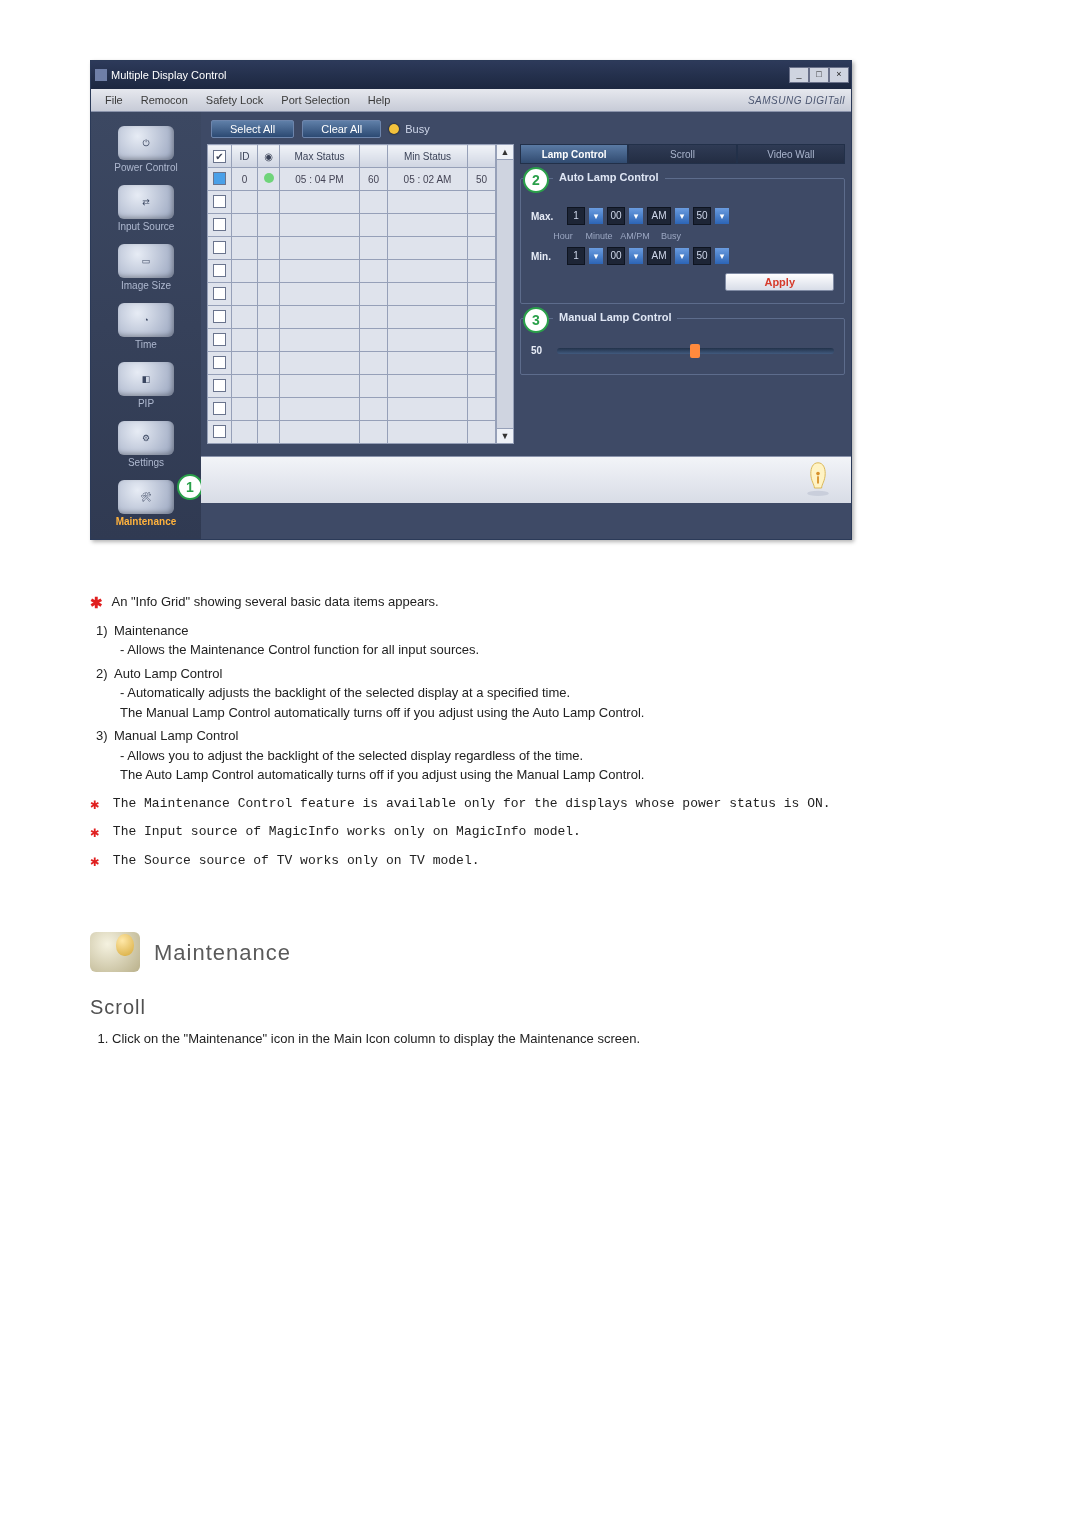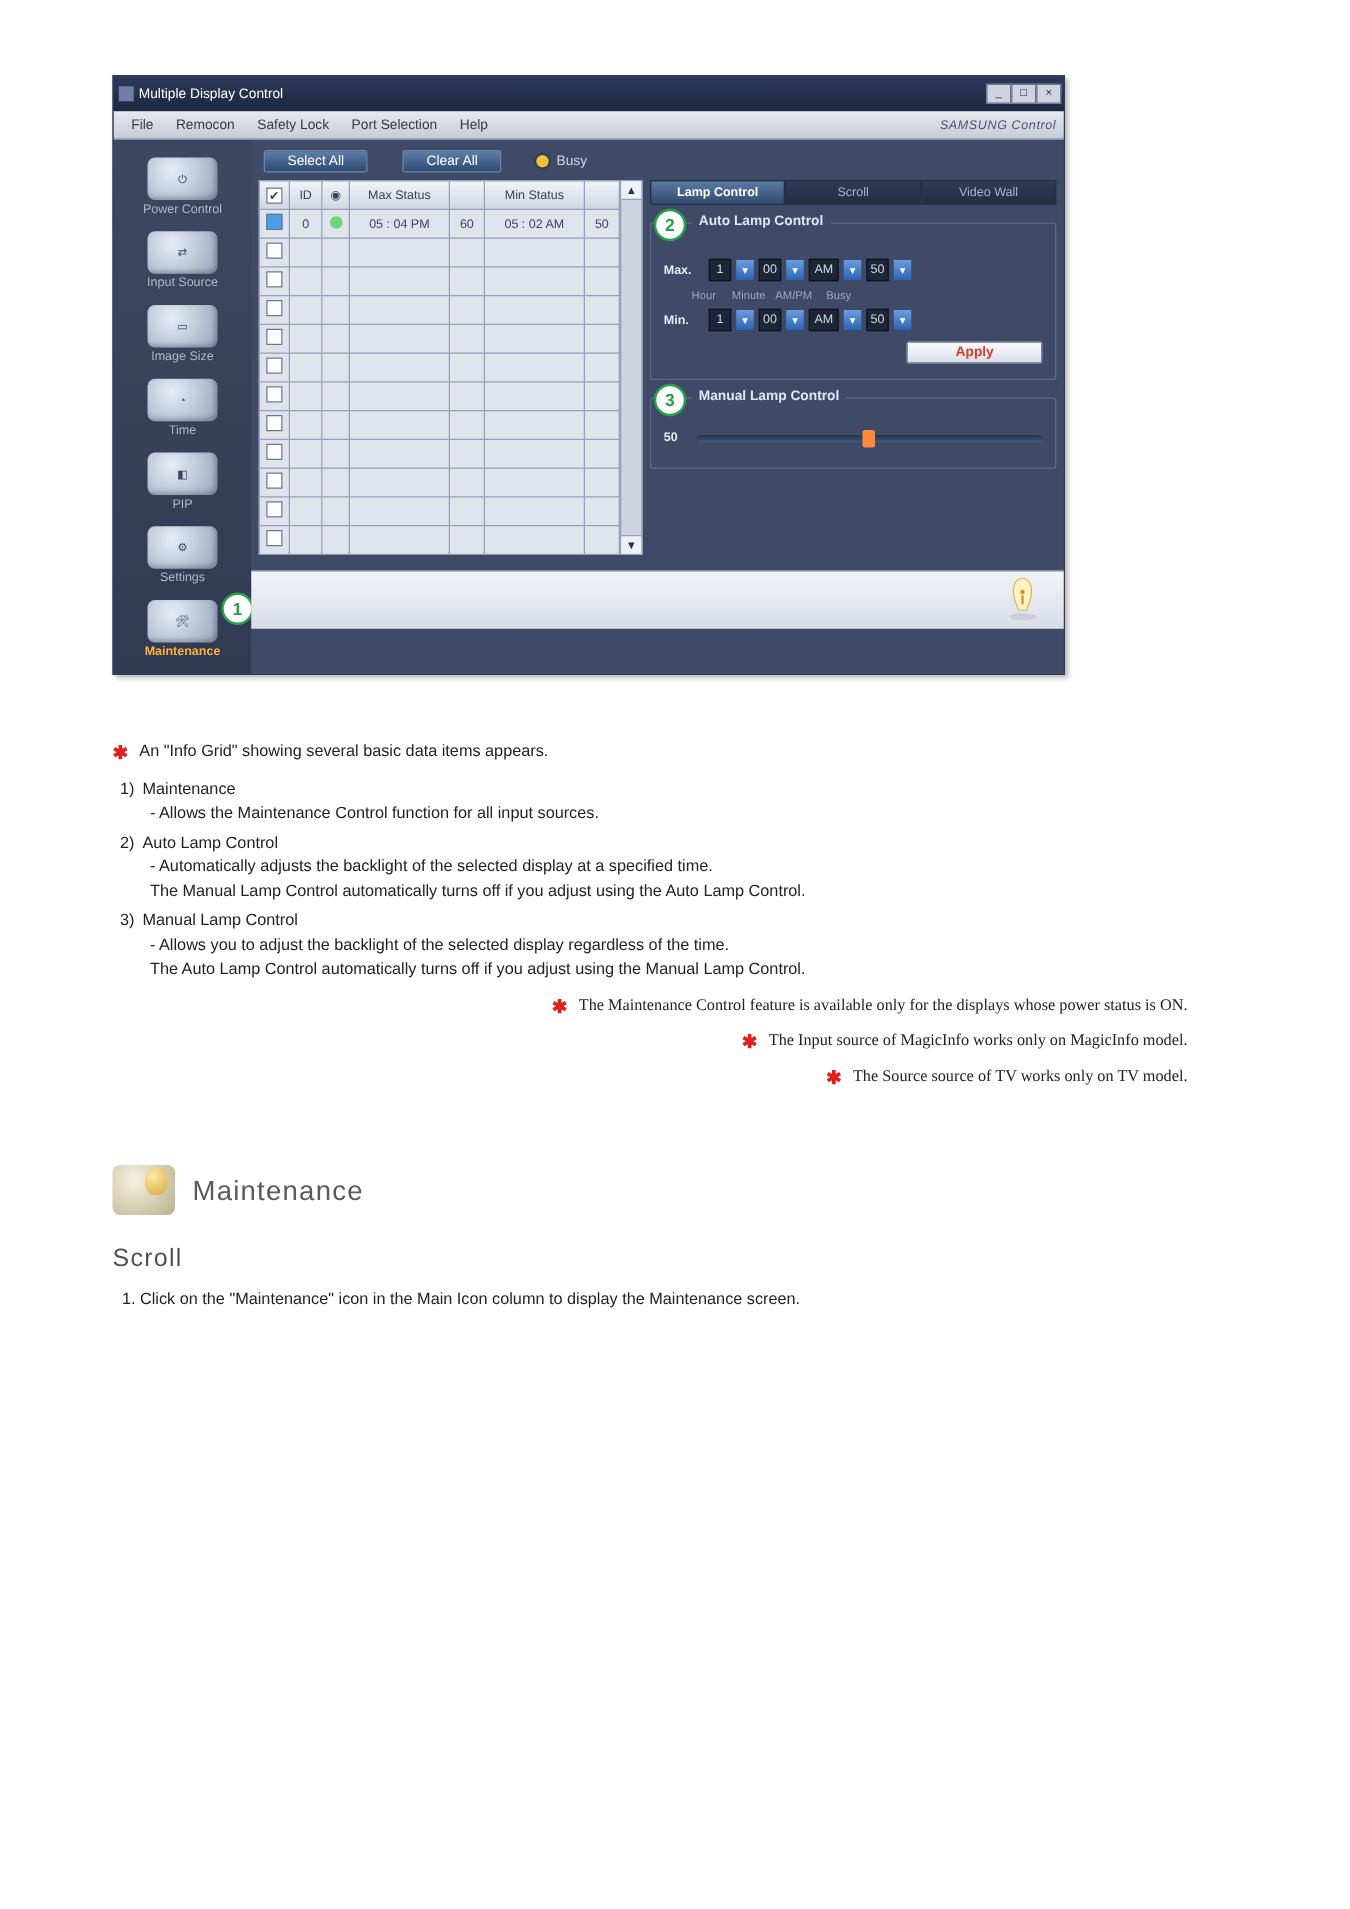--- a/index.html
+++ b/index.html
@@ -64,21 +64,21 @@
     box-shadow:inset -2px -2px 4px rgba(0,0,0,.25);
     display:flex;align-items:center;justify-content:center;color:#3a4660;font-size:9px;
   }
   .annot-circle{
     position:absolute;width:22px;height:22px;border:2px solid #2aa04a;border-radius:50%;
     background:#fff;color:#2aa04a;font-weight:bold;font-size:14px;line-height:22px;text-align:center;
   }
   
   .maincol{flex:1;display:flex;flex-direction:column;background:#3e4a66;}
   .toolbar{
-    display:flex;align-items:center;gap:28px;padding:8px 10px 6px;color:#cfd7ea;font-size:11px;
+    display:flex;align-items:center;gap:8px;padding:8px 10px 6px;color:#cfd7ea;font-size:11px;
   }
   .tbtn{
     padding:2px 18px;
     font-size:11px;color:#fff;
     background:linear-gradient(#5f7fa8,#2c4a73);
     border:1px solid #6d85ac;border-radius:2px;
     text-align:center;
   }
   .busy{display:flex;align-items:center;gap:6px;}
   .busy-dot{width:10px;height:10px;border-radius:50%;background:#f3c23d;box-shadow:0 0 2px #000;}
@@ -138,21 +138,21 @@
   .warn-icon svg{width:100%;height:100%;}
 
   
   .doc{margin-top:50px;max-width:860px;}
   .star{color:#e01f1f;font-size:15px;font-weight:bold;margin-right:6px;position:relative;top:2px;}
   .doc p,.doc li,.doc div{font-size:13px;line-height:1.5;}
   ol.numlist{list-style:none;padding:0;margin:8px 0 8px 6px;}
   ol.numlist>li{margin:4px 0;}
   ol.numlist .num{display:inline-block;width:18px;}
   .sub{margin-left:24px;}
-  .serif-note{font-family:Liberation Serif, serif;font-size:14px;margin:6px 0;text-align:right;}
+  .serif-note{font-family:Liberation Mono, monospace;font-size:14px;margin:6px 0;}
   .sec-heading{
     display:flex;align-items:center;gap:14px;margin:60px 0 24px;
     font-family:Verdana,Arial,sans-serif;
   }
   .sec-heading .ico{
     width:50px;height:40px;border-radius:6px;
     background:radial-gradient(circle at 35% 30%,#f5f2e0,#b9b08a);
     position:relative;
   }
   .sec-heading .ico::after{
@@ -181,21 +181,21 @@
   </div>
 
   <div class="menubar">
     <div class="menus">
       <span>File</span>
       <span>Remocon</span>
       <span>Safety Lock</span>
       <span>Port Selection</span>
       <span>Help</span>
     </div>
-    <span class="brand">SAMSUNG Control</span>
+    <span class="brand">SAMSUNG DIGITall</span>
   </div>
 
   <div class="app-body">
 
     <div class="sidebar">
       <div class="side-item">
         <div class="side-icon">⏻</div>
         <div class="label">Power Control</div>
       </div>
       <div class="side-item">

